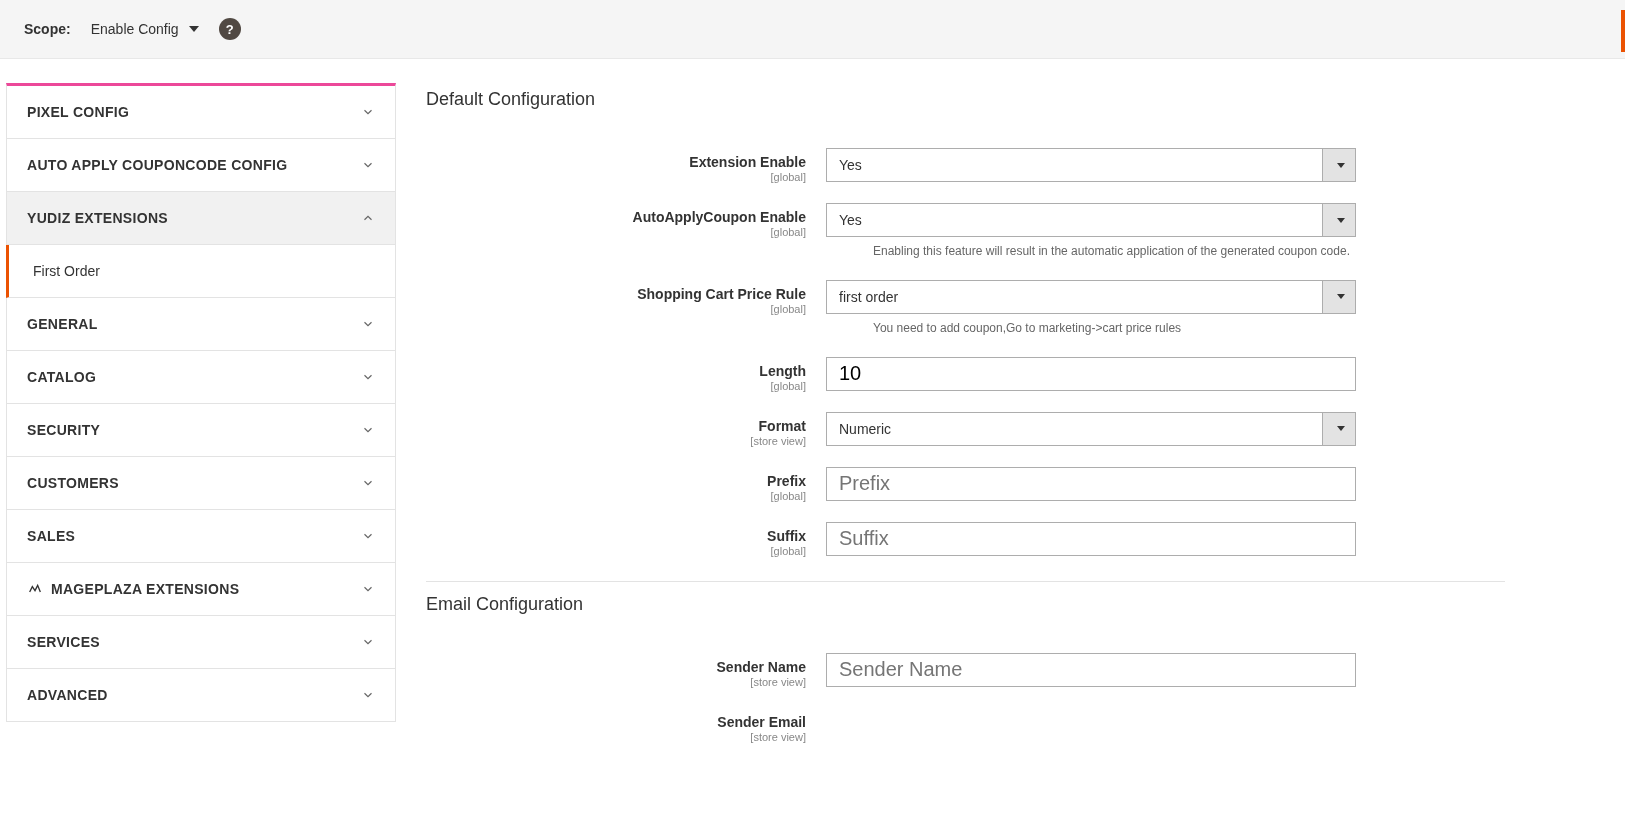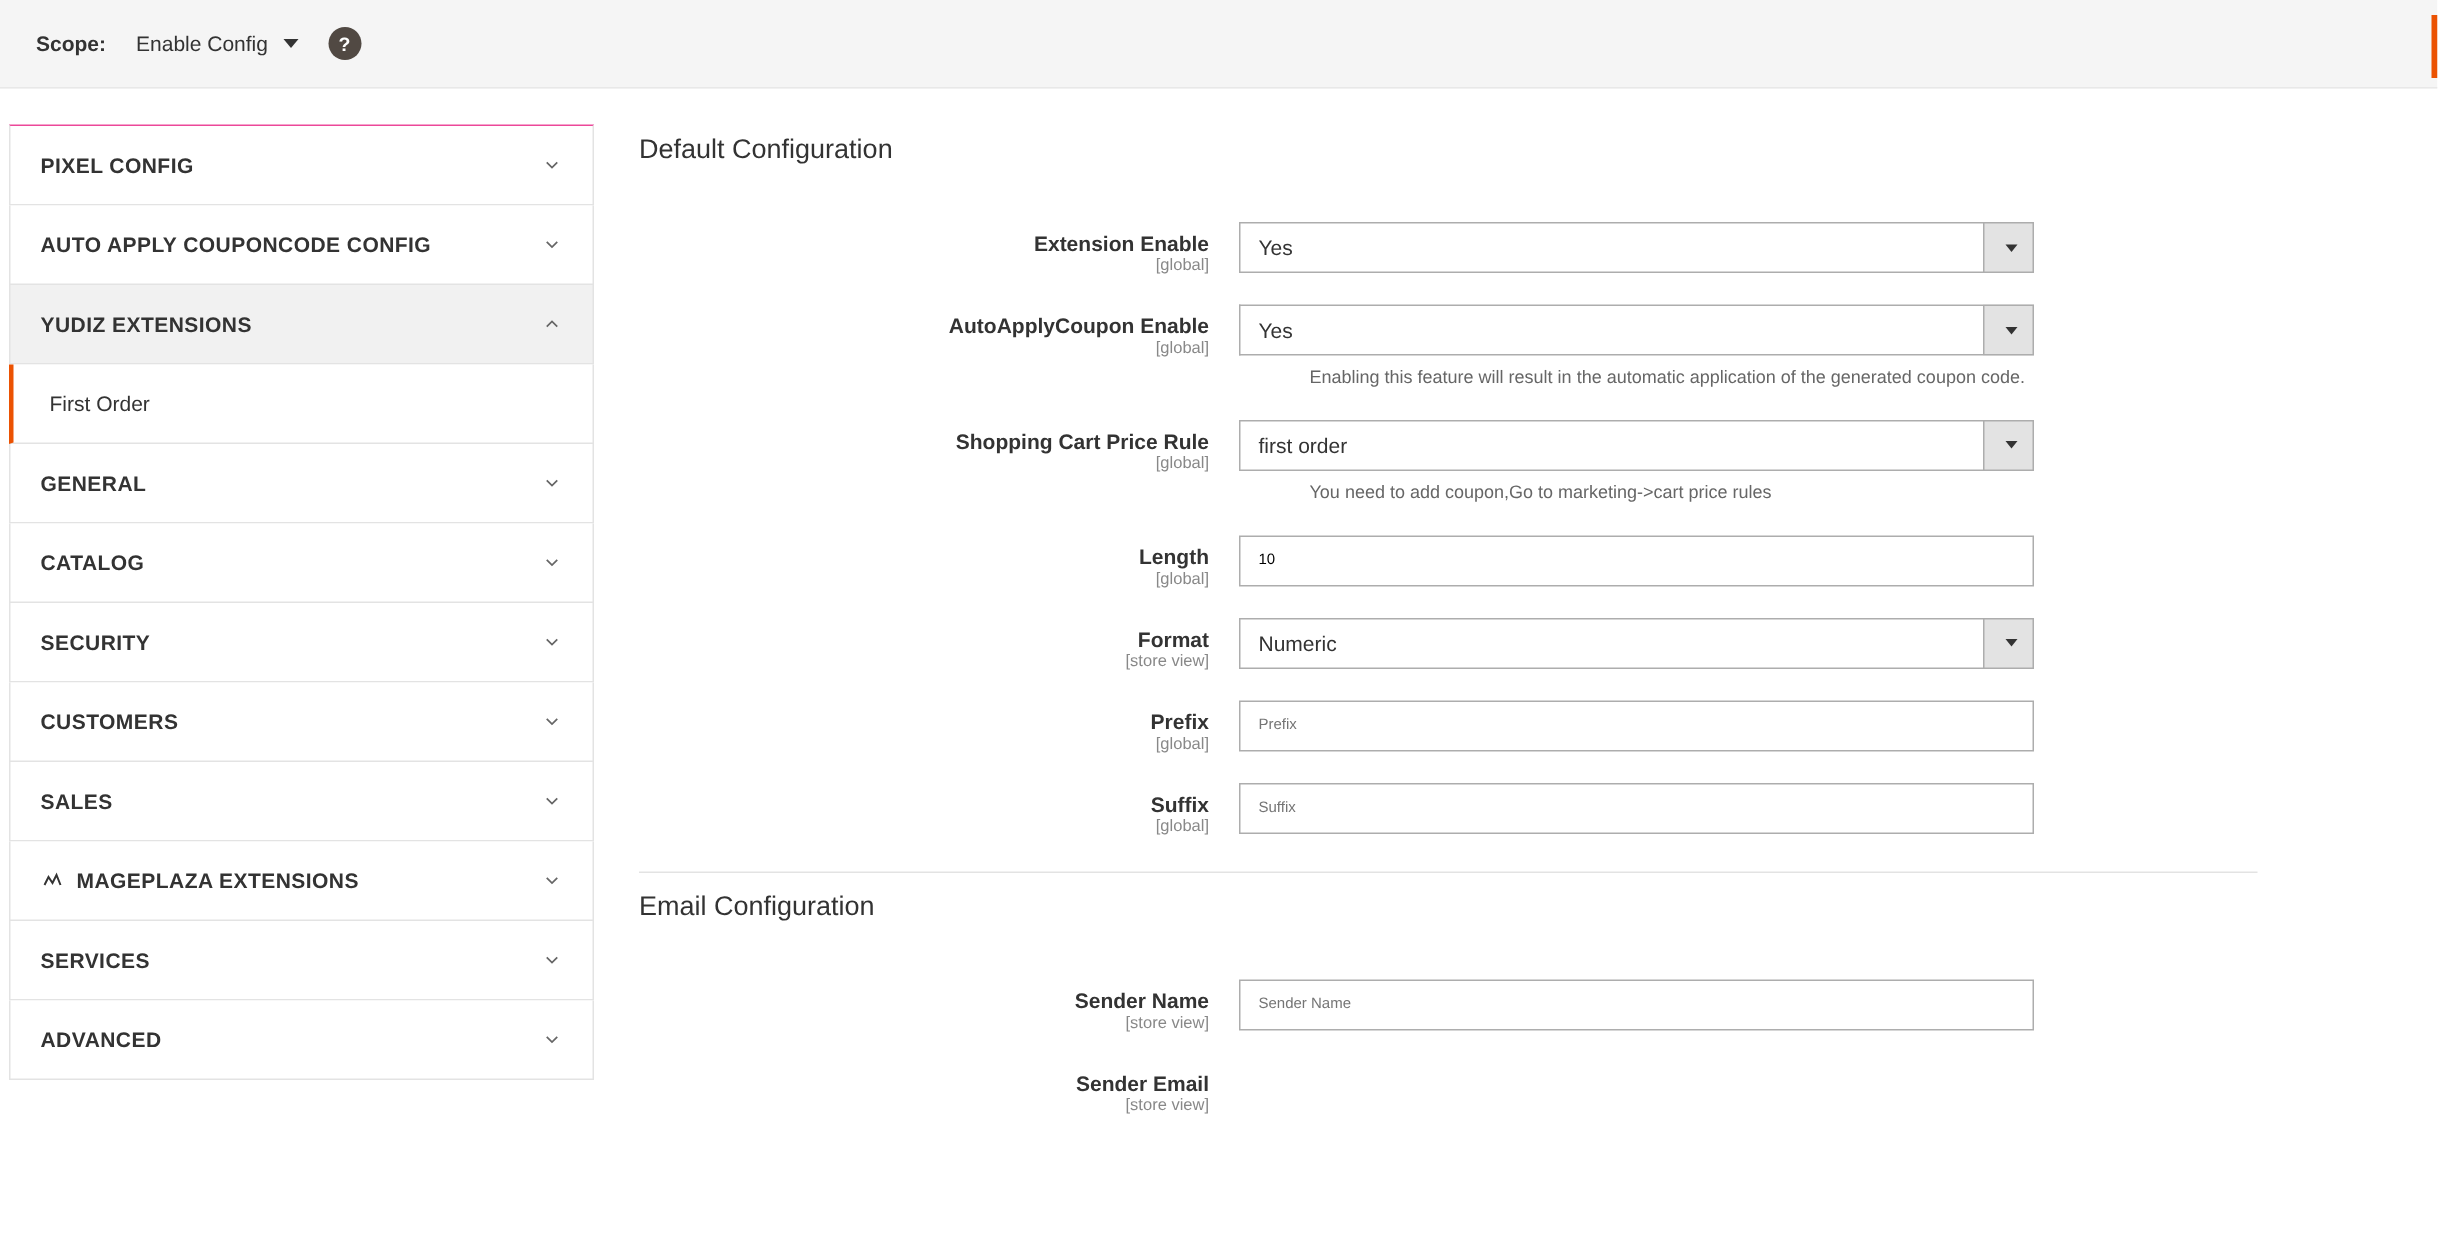--- a/index.html
+++ b/index.html
@@ -82,21 +82,21 @@
       align-items: center;
       justify-content: space-between;
       cursor: pointer;
       font-size: 14px;
       font-weight: 600;
       color: #333;
       text-transform: uppercase;
       letter-spacing: 0.3px;
     }
     .nav-item:first-child {
-      border-top: 1px solid #ec4899;
+      border-top: 3px solid #ec4899;
     }
     .nav-item.expanded {
       background: #f1f1f1;
     }
     .nav-item.subitem {
       background: #fff;
       border-left: 3px solid #eb5202;
       padding-left: 24px;
       text-transform: none;
       font-weight: 400;
@@ -194,21 +194,21 @@
     .select-caret .caret-down {
       border-top-color: #333;
       border-left-width: 4px;
       border-right-width: 4px;
       border-top-width: 5px;
     }
     .text-input {
       width: 100%;
       border: 1px solid #adadad;
       padding: 7px 12px;
-      font-size: 10px;
+      font-size: 20px;
       height: 34px;
       background: #fff;
       font-family: inherit;
     }
     .help-note {
       font-size: 12px;
       color: #666;
       margin-top: 6px;
       line-height: 1.4;
       margin-left: 47px;

